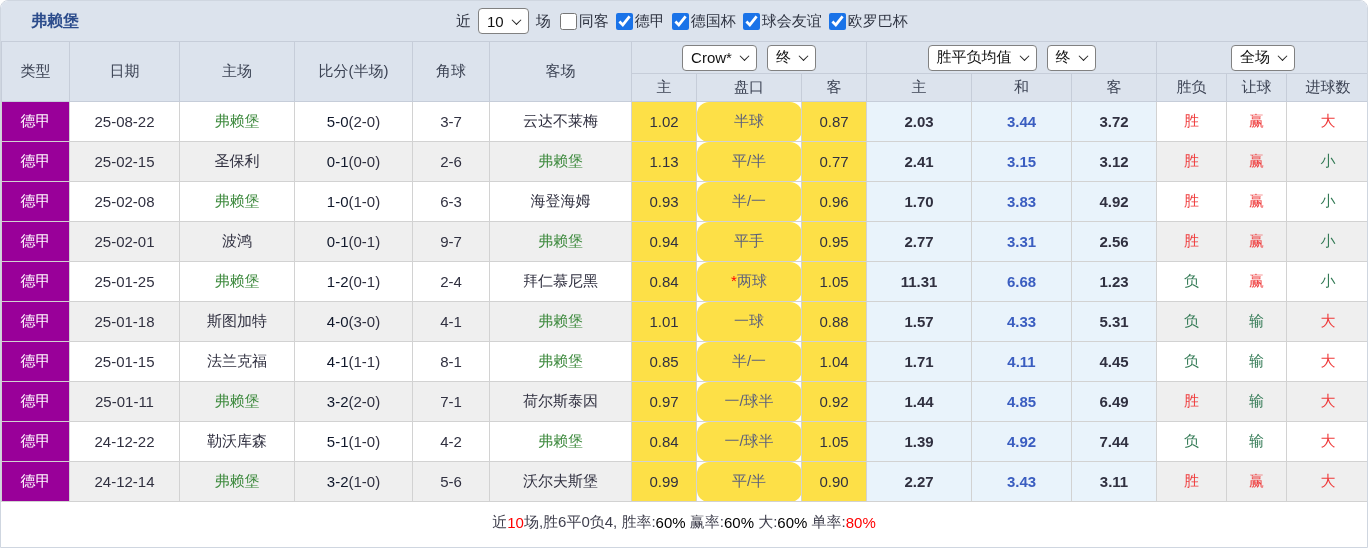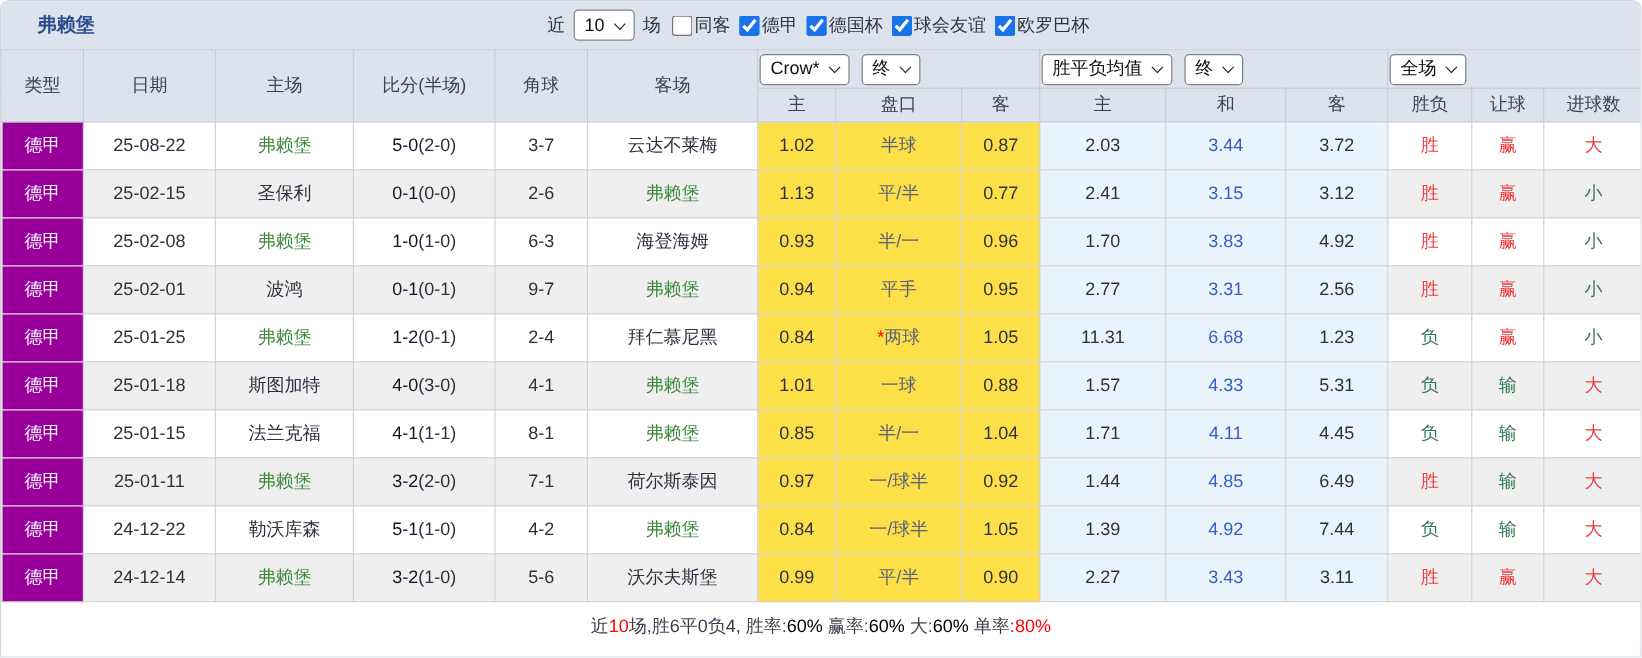--- a/index.html
+++ b/index.html
@@ -17,32 +17,32 @@
             background:#fff; border:1px solid #818181; border-radius:4px; height:26px;
             padding:0 8px; font-size:15px; color:#111; gap:9px; cursor:pointer; }
   .chev { width:7px; height:7px; border-right:1.6px solid #222; border-bottom:1.6px solid #222;
           transform:rotate(45deg) translate(-1px,-1px); flex:0 0 auto; }
   
   table { width:1368px; table-layout:fixed; border-collapse:collapse; font-size:15px; }
   thead th { background:#dce3ed; color:#3c4354; font-weight:400; border:1px solid #c6cdd9; }
   thead tr.h1 th { height:32px; }
   thead tr.h2 th { height:28px; }
   .sel-cell { text-align:center; }
-  .sel-wrap { display:flex; justify-content:flex-start; align-items:center; gap:10px; }
+  .sel-wrap { display:flex; justify-content:center; align-items:center; gap:10px; }
   tbody td { border:1px solid #d2d2d2; height:40px; text-align:center; color:#303040; }
   tbody td.zebra { background:#fff; }
   tbody tr.even td.zebra { background:#efefef; }
   td.league { background:#990099; color:#fff; }
   td.team.self { color:#3e8a3e; }
   td.score .sc { color:#0f172a; }
   td.score .half { color:#303040; }
   td.odds { background:#fde047; }
-  td.odds.hc { color:#5a5f7d; }
+  td.odds.hc { color:#5a5f7d;border-radius:12px; }
   td.odds .star { color:#ff0000; }
-  td.avg { background:#e9f3fb; }
+  td.avg { background:#e9f3fb;font-weight:bold; }
   td.avg.draw { color:#3a5dc0; }
   td.res.red { color:#ef3b3b; }
   td.res.green { color:#337a55; }
   
   .footer { height:40px; display:flex; align-items:center; justify-content:center;
             font-size:15px; background:#fff; }
   .footer .dark { color:#3f3f4d; }
   .footer .red { color:#ff0000; }
   .footer .blue { color:#000000; }
 </style>

